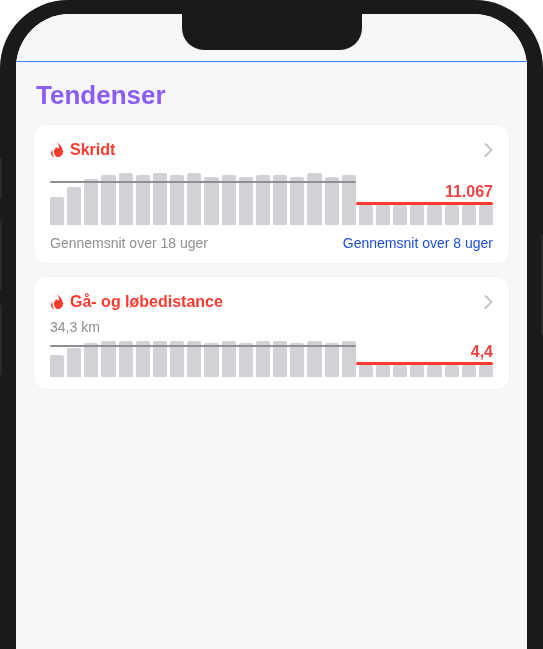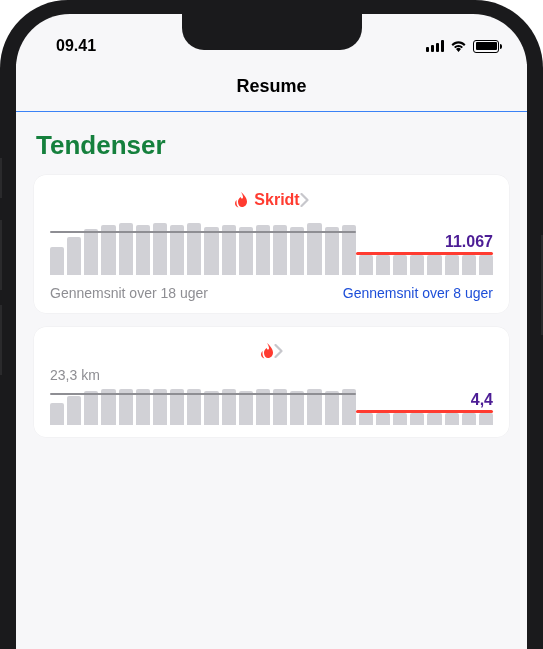--- a/index.html
+++ b/index.html
@@ -120,35 +120,35 @@
       font-weight: 600;
       color: #000;
     }
     .content {
       padding: 18px 18px 0 18px;
       background: #f7f7f9;
     }
     .section-title {
       font-size: 26px;
       font-weight: 700;
-      color: #15803d;
+      color: #8b5cf6;
       margin-bottom: 14px;
       padding-left: 2px;
     }
     .card {
       background: #fff;
       border-radius: 12px;
       padding: 16px 16px 12px 16px;
       margin-bottom: 14px;
       box-shadow: 0 0 0 0.5px rgba(0,0,0,0.04);
     }
     .card-header {
       display: flex;
       align-items: center;
-      justify-content: center;
+      justify-content: space-between;
       margin-bottom: 8px;
     }
     .card-header-left {
       display: flex;
       align-items: center;
       gap: 6px;
     }
     .flame-icon {
       width: 14px;
       height: 16px;
@@ -203,21 +203,21 @@
     .line-orange {
       position: absolute;
       height: 3px;
       background: #ff3b30;
       border-radius: 1.5px;
       right: 0;
     }
     .value-orange {
       position: absolute;
       right: 0;
-      color: #4c1d95;
+      color: #ef4444;
       font-size: 16px;
       font-weight: 700;
       text-align: right;
     }
     .chart-footer {
       display: flex;
       justify-content: space-between;
       margin-top: 10px;
       font-size: 14px;
     }
@@ -229,37 +229,20 @@
 
 <div class="phone-frame">
   <div class="side-button side-left-1"></div>
   <div class="side-button side-left-2"></div>
   <div class="side-button side-left-3"></div>
   <div class="side-button side-right"></div>
 
   <div class="screen">
     <div class="notch"></div>
 
-    <div class="status-bar">
-      <span>09.41</span>
-      <div class="status-right">
-        <div class="signal-bars">
-          <span></span>
-            <span></span>
-            <span></span>
-            <span></span>
-        </div>
-        <svg class="wifi" viewBox="0 0 17 12">
-          <path d="M8.5 12 L11 9 C10 8 9.3 7.7 8.5 7.7 C7.7 7.7 7 8 6 9 Z M4 7 L5.5 8.3 C6.3 7.5 7.3 7 8.5 7 C9.7 7 10.7 7.5 11.5 8.3 L13 7 C11.8 5.7 10.2 5 8.5 5 C6.8 5 5.2 5.7 4 7 Z M1.5 4.5 L3 6 C4.5 4.5 6.4 3.5 8.5 3.5 C10.6 3.5 12.5 4.5 14 6 L15.5 4.5 C13.6 2.5 11.2 1.3 8.5 1.3 C5.8 1.3 3.4 2.5 1.5 4.5 Z" fill="#000"></path>
-        </svg>
-        <div class="battery">
-          <div class="battery-fill"></div>
-        </div>
-      </div>
-    </div>
 
     <div class="nav-header">
       <div class="nav-title">Resume</div>
     </div>
 
     <div class="content">
       <div class="section-title">Tendenser</div>
 
       <div class="card">
         <div class="card-header">
@@ -312,28 +295,29 @@
           </div>
         </div>
       </div>
 
       <div class="card">
         <div class="card-header">
           <div class="card-header-left">
             <svg class="flame-icon" viewBox="0 0 14 16">
               <path d="M7 0 C7 0 9 3 9 5 C9 6 8.5 6.5 8 6.5 C7.2 6.5 6.7 5.8 6.7 5 C6.7 5 4 6.5 4 10 C4 13 6 15 8 15 C11 15 13 12.5 13 9.5 C13 5 7 0 7 0 Z M2.5 8 C2.5 8 1 9.5 1 11.5 C1 13.5 2.5 15 4.5 15.5 C3 14 2.5 12 2.5 10 C2.5 9 2.5 8 2.5 8 Z" fill="#ff3b30"></path>
             </svg>
+            <span class="card-label">Gå- og løbedistance</span>
           </div>
           <svg class="chevron" viewBox="0 0 9 14">
             <path d="M1.5 1 L7.5 7 L1.5 13" stroke="#c7c7cc" stroke-width="2.2" fill="none" stroke-linecap="round" stroke-linejoin="round"></path>
           </svg>
         </div>
 
         <div class="chart-area">
-          <div class="avg-label">23,3 km</div>
+          <div class="avg-label">34,3 km</div>
           <div class="bars-wrap" style="height:40px;">
             <div class="line-grey" style="top:8px; width:69%;"></div>
             <div class="bar" style="height:22px"></div>
               <div class="bar" style="height:29px"></div>
               <div class="bar" style="height:34px"></div>
               <div class="bar" style="height:36px"></div>
               <div class="bar" style="height:36px"></div>
               <div class="bar" style="height:36px"></div>
               <div class="bar" style="height:36px"></div>
               <div class="bar" style="height:36px"></div>

